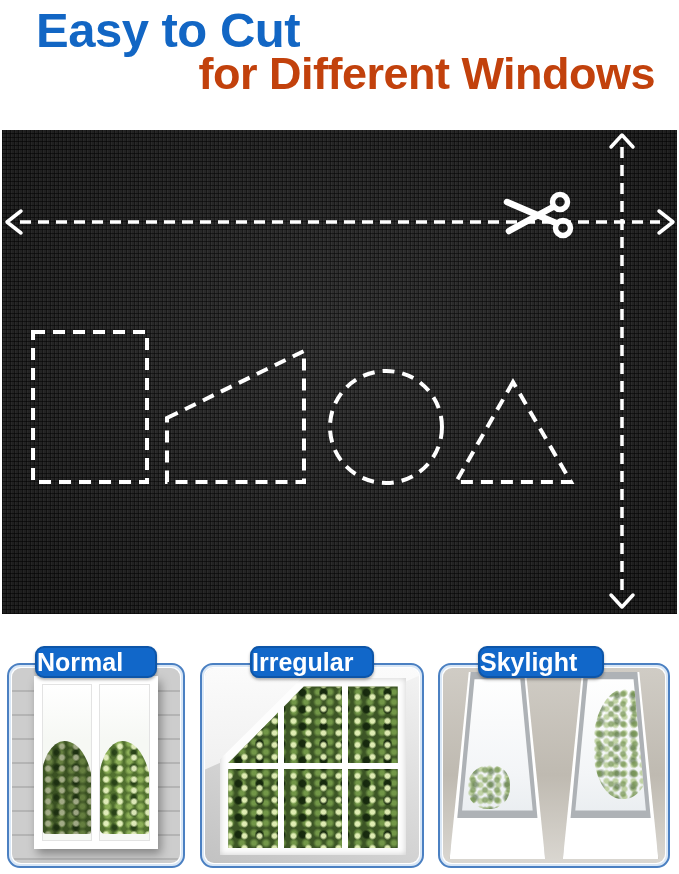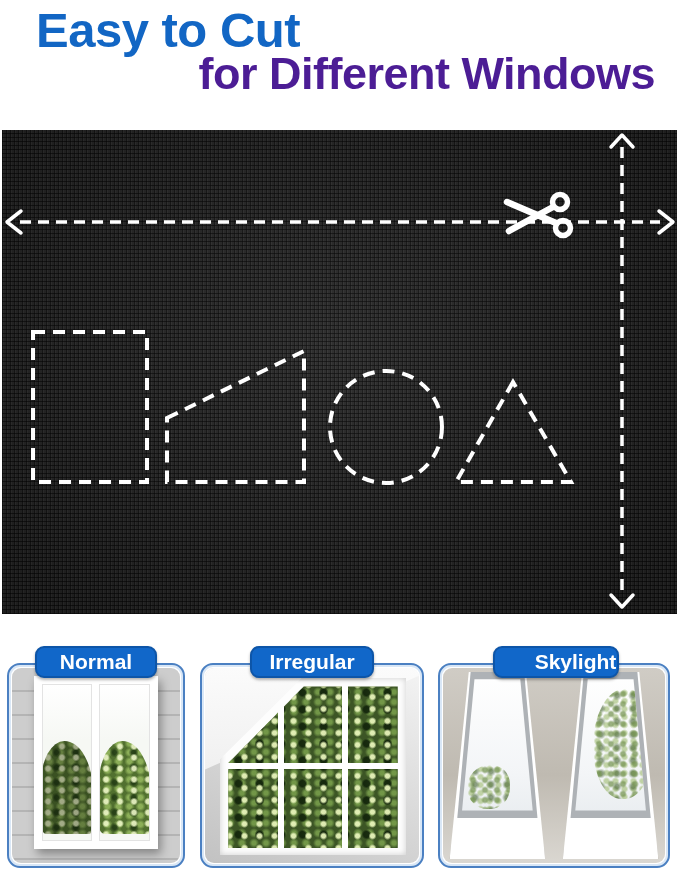--- a/index.html
+++ b/index.html
@@ -1,21 +1,21 @@
 <!DOCTYPE html>
 <html><head>
 <meta charset="utf-8">
 <style>
   html,body{margin:0;padding:0;background:#fff;}
   body{font-family:"Liberation Sans", sans-serif;}
   .page{position:relative;width:679px;height:874px;background:#fff;overflow:hidden;}
 
   
   .title-line1{position:absolute;top:2px;left:36px;font-size:49px;font-weight:700;color:#1266c4;letter-spacing:-0.5px;}
-  .title-line2{position:absolute;top:48px;right:24px;font-size:45px;font-weight:700;color:#4c1d95;letter-spacing:-0.5px;}
+  .title-line2{position:absolute;top:48px;right:24px;font-size:45px;font-weight:700;color:#c2410c;letter-spacing:-0.5px;}
 
   
   .fabric{
     position:absolute;left:2px;top:130px;width:675px;height:484px;
     background-color:#262626;
     background-image:
       radial-gradient(ellipse at 50% 45%, rgba(255,255,255,0.04) 0%, rgba(0,0,0,0.28) 90%),
       repeating-linear-gradient(0deg, rgba(0,0,0,0.55) 0 1px, transparent 1px 4px),
       repeating-linear-gradient(90deg, rgba(0,0,0,0.55) 0 1px, transparent 1px 4px),
       repeating-linear-gradient(90deg, rgba(255,255,255,0.06) 0 2px, rgba(255,255,255,0.015) 2px 4px);
@@ -25,22 +25,22 @@
   
   .card{
     position:absolute;top:663px;height:205px;box-sizing:border-box;
     border:2px solid #4b80c2;border-radius:13px;background:#fff;padding:3px;
     box-shadow:inset 0 0 0 2px #d9e7f6;
   }
   .photo{position:relative;width:100%;height:100%;border-radius:9px;overflow:hidden;}
   .pill{
     position:absolute;top:646px;height:32px;box-sizing:border-box;z-index:4;
     background:#1167c9;border:2px solid #0d55a8;border-radius:9px;
-    color:#fff;font-weight:700;font-size:21px;
-    display:flex;align-items:center;justify-content:center;
+    color:#fff;font-weight:700;font-size:25px;
+    display:flex;align-items:center;justify-content:flex-start;
     box-shadow:0 2px 3px rgba(0,0,0,0.3);
   }
 
   
   .photo-normal{
     background:#c6c6c6;
     background-image:repeating-linear-gradient(180deg,#cdcdcd 0 22px,#b4b4b4 22px 24px);
   }
   .win1{
     position:absolute;left:13%;top:4%;width:74%;height:89%;
@@ -186,17 +186,17 @@
         </div>
       </div>
       <div class="sky-win right">
         <div class="sky-frame-line"></div>
         <div class="sky-glass">
           <div class="tree" style="right:6%;top:12%;width:62%;height:75%;"></div>
         </div>
       </div>
     </div>
   </div>
-  <div class="pill" style="left:493px;width:126px;padding-left:39px;">
+  <div class="pill" style="left:478px;width:126px;">
     <span>Skylight</span>
   </div>
 
 </div>
 
 </body></html>

